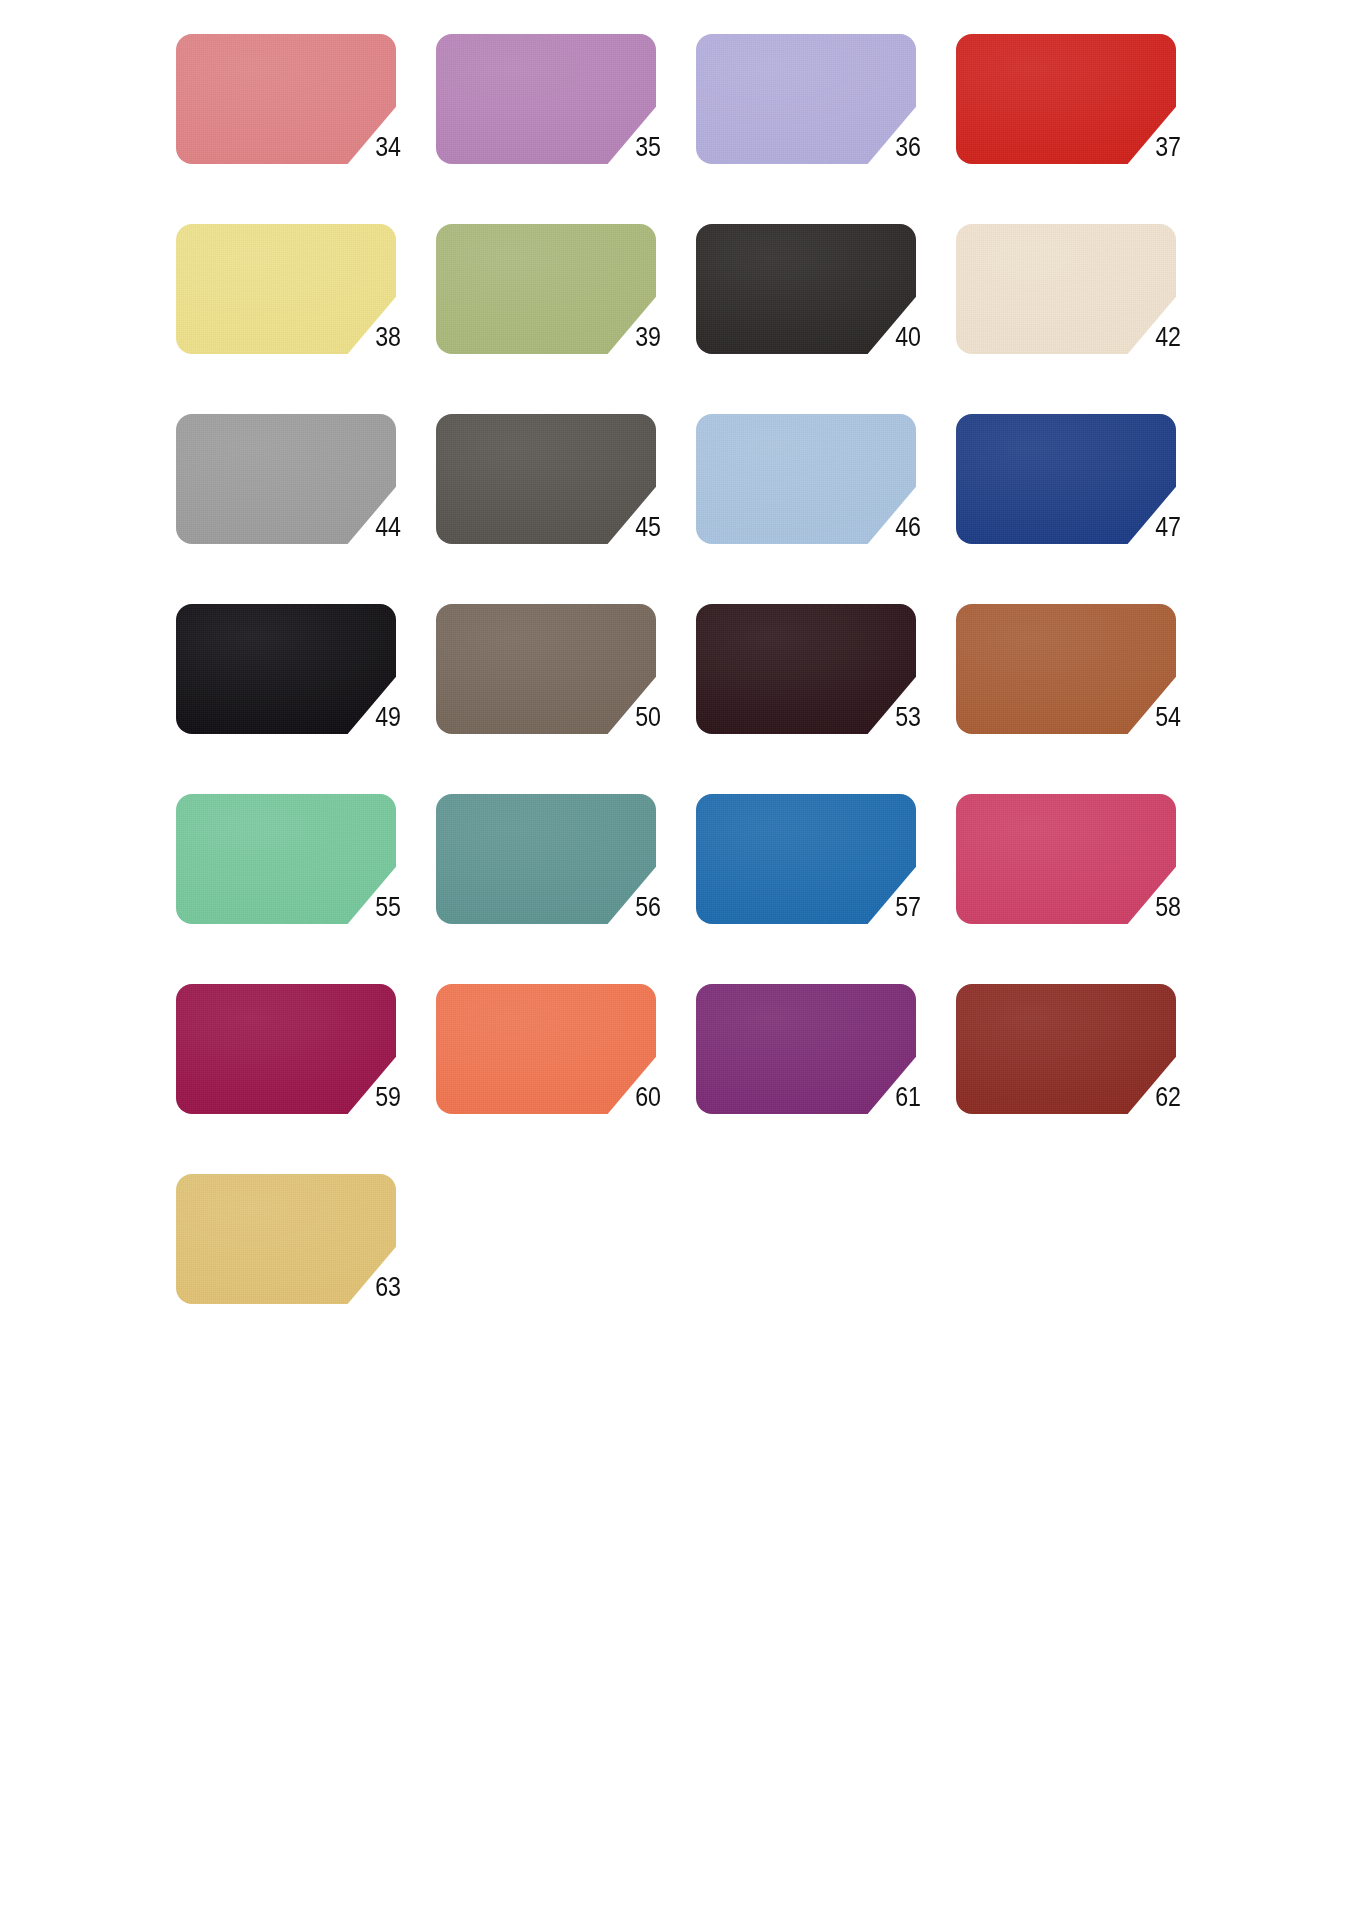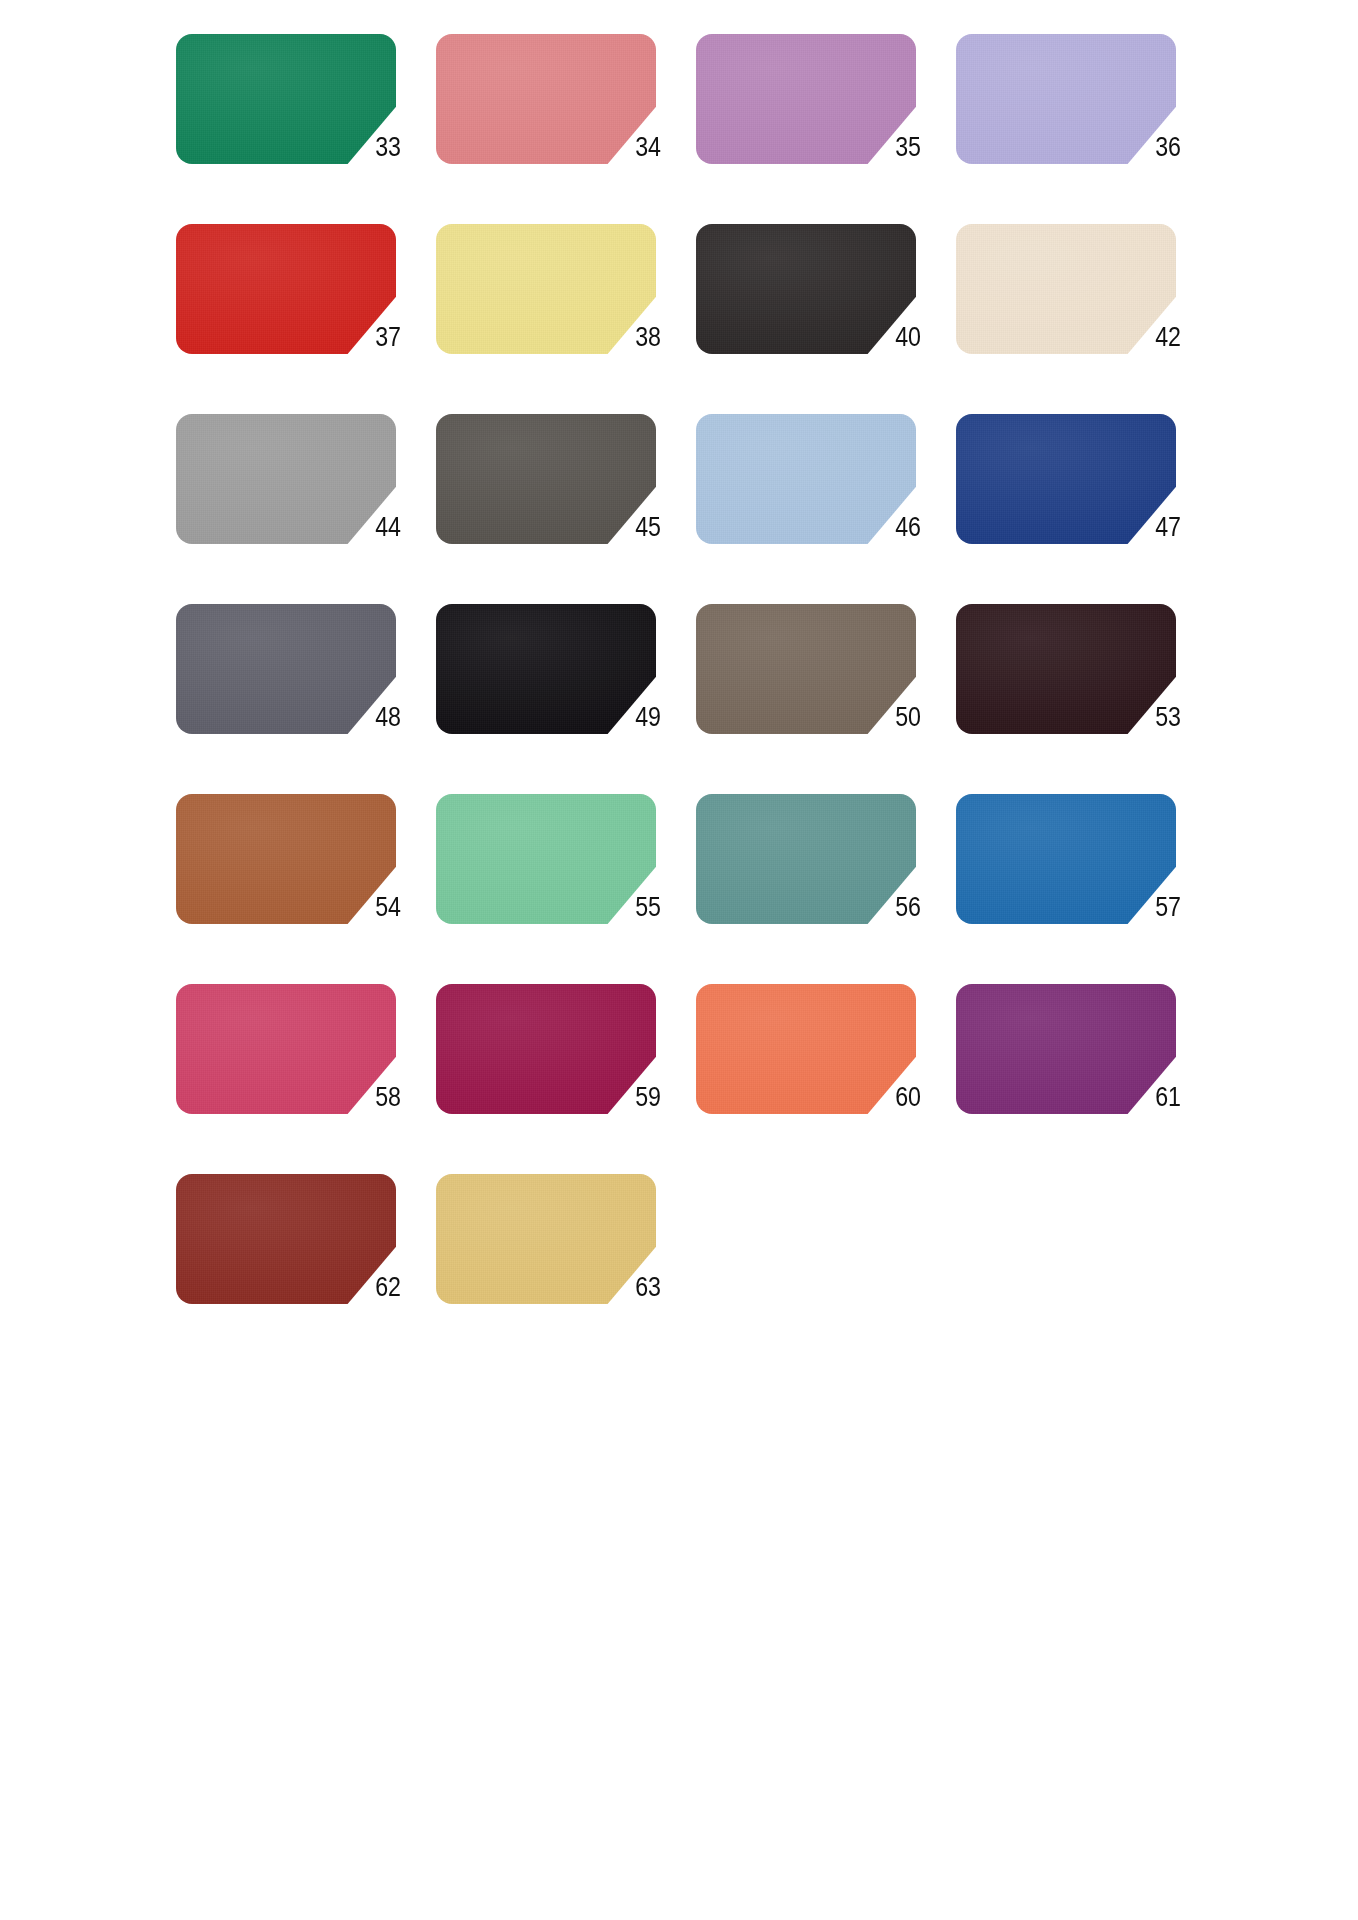--- a/index.html
+++ b/index.html
@@ -96,44 +96,44 @@
     transform-origin: center center;
     white-space: nowrap;
   }
 </style>
 </head>
 <body style="background: rgb(255, 255, 255);">
 
 <div id="swatch-sheet" style="background: rgb(255, 255, 255);">
   <div class="swatch-grid">
       <div class="swatch-cell">
-        <div class="swatch-chip" style="background-color: rgb(15, 130, 87);"></div>
-        <div class="swatch-number" style="color: rgb(17, 17, 17);">33</div>
-      </div>
-      <div class="swatch-cell">
         <div class="swatch-chip" style="background-color: rgb(223, 130, 133);"></div>
         <div class="swatch-number" style="color: rgb(17, 17, 17);">34</div>
       </div>
       <div class="swatch-cell">
         <div class="swatch-chip" style="background-color: rgb(182, 131, 184);"></div>
         <div class="swatch-number" style="color: rgb(17, 17, 17);">35</div>
       </div>
       <div class="swatch-cell">
         <div class="swatch-chip" style="background-color: rgb(179, 173, 220);"></div>
         <div class="swatch-number" style="color: rgb(17, 17, 17);">36</div>
       </div>
       <div class="swatch-cell">
         <div class="swatch-chip" style="background-color: rgb(208, 33, 28);"></div>
         <div class="swatch-number" style="color: rgb(17, 17, 17);">37</div>
       </div>
       <div class="swatch-cell">
         <div class="swatch-chip" style="background-color: rgb(237, 224, 138);"></div>
         <div class="swatch-number" style="color: rgb(17, 17, 17);">38</div>
       </div>
       <div class="swatch-cell">
+        <div class="swatch-chip" style="background-color: rgb(169, 184, 122);"></div>
+        <div class="swatch-number" style="color: rgb(17, 17, 17);">39</div>
+      </div>
+      <div class="swatch-cell">
         <div class="swatch-chip" style="background-color: rgb(43, 39, 39);"></div>
         <div class="swatch-number" style="color: rgb(17, 17, 17);">40</div>
       </div>
       <div class="swatch-cell">
         <div class="swatch-chip" style="background-color: rgb(239, 225, 206);"></div>
         <div class="swatch-number" style="color: rgb(17, 17, 17);">42</div>
       </div>
       <div class="swatch-cell">
         <div class="swatch-chip" style="background-color: rgb(156, 156, 156);"></div>
         <div class="swatch-number" style="color: rgb(17, 17, 17);">44</div>
@@ -144,24 +144,20 @@
       </div>
       <div class="swatch-cell">
         <div class="swatch-chip" style="background-color: rgb(169, 195, 223);"></div>
         <div class="swatch-number" style="color: rgb(17, 17, 17);">46</div>
       </div>
       <div class="swatch-cell">
         <div class="swatch-chip" style="background-color: rgb(29, 60, 133);"></div>
         <div class="swatch-number" style="color: rgb(17, 17, 17);">47</div>
       </div>
       <div class="swatch-cell">
-        <div class="swatch-chip" style="background-color: rgb(94, 94, 105);"></div>
-        <div class="swatch-number" style="color: rgb(17, 17, 17);">48</div>
-      </div>
-      <div class="swatch-cell">
         <div class="swatch-chip" style="background-color: rgb(16, 14, 18);"></div>
         <div class="swatch-number" style="color: rgb(17, 17, 17);">49</div>
       </div>
       <div class="swatch-cell">
         <div class="swatch-chip" style="background-color: rgb(117, 102, 89);"></div>
         <div class="swatch-number" style="color: rgb(17, 17, 17);">50</div>
       </div>
       <div class="swatch-cell">
         <div class="swatch-chip" style="background-color: rgb(43, 20, 25);"></div>
         <div class="swatch-number" style="color: rgb(17, 17, 17);">53</div>

